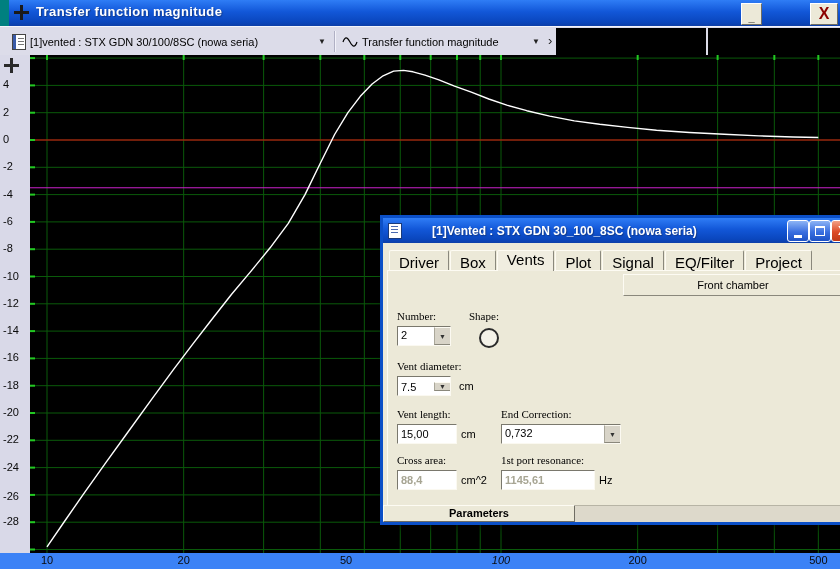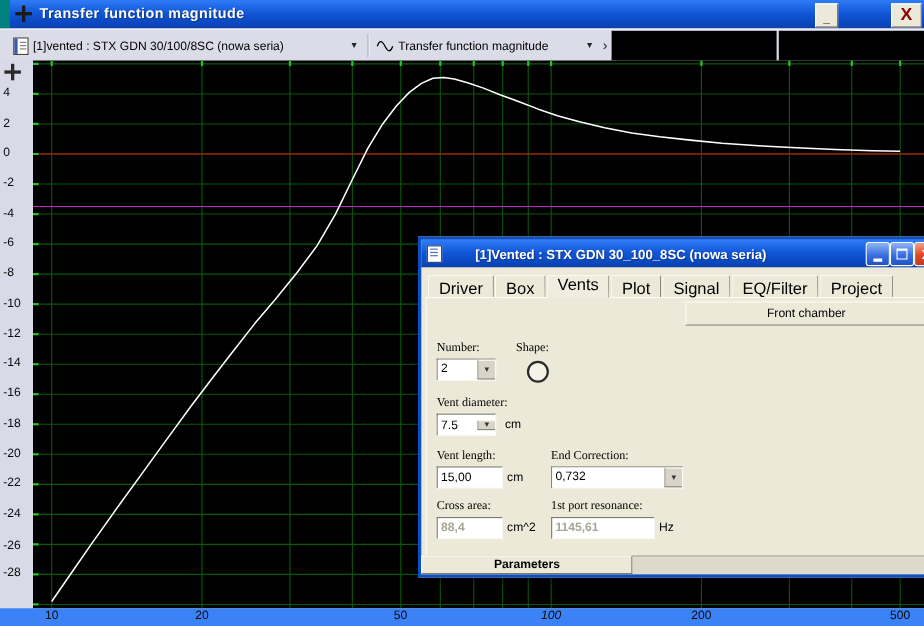--- a/index.html
+++ b/index.html
@@ -225,21 +225,21 @@
         <line x1="0" y1="412.6" x2="5" y2="412.6" stroke="#22c822" stroke-width="2"></line>
         <line x1="0" y1="439.90000000000003" x2="5" y2="439.90000000000003" stroke="#22c822" stroke-width="2"></line>
         <line x1="0" y1="467.2" x2="5" y2="467.2" stroke="#22c822" stroke-width="2"></line>
         <line x1="0" y1="494.5" x2="5" y2="494.5" stroke="#22c822" stroke-width="2"></line>
         <polyline points="17.0,491.8 35.8,464.5 52.9,439.9 76.2,407.1 96.9,378.5 121.6,344.4 143.6,314.3 163.3,288.4 181.2,265.2 201.6,239.2 220.0,217.4 240.1,192.8 258.3,168.3 275.0,139.6 290.3,108.2 304.6,79.5 317.9,57.7 330.3,41.3 342.1,29.0 353.1,20.8 363.6,16.1 373.5,15.4 383.0,16.8 395.0,20.2 408.9,24.9 424.5,31.1 441.3,37.2 458.8,44.0 476.8,50.2 496.8,55.7 519.7,61.1 544.3,65.9 569.7,69.3 597.6,72.4 626.5,75.2 659.4,77.5 694.1,79.3 729.0,80.9 763.1,82.0 788.3,82.5" fill="none" stroke="#ffffff" stroke-width="1.4" stroke-linejoin="round"></polyline>
       </svg>
   </div>
   <div id="xlabels">
       <div class="xtick" style="left: 32px;">10</div>
       <div class="xtick" style="left: 168.668px;">20</div>
-      <div class="xtick" style="left: 349px; text-align: center;">50</div>
+      <div class="xtick" style="left: 331px; text-align: center;">50</div>
       <div class="xtick" style="left: 486px; font-style: italic;">100</div>
       <div class="xtick" style="left: 622.668px;">200</div>
       <div class="xtick" style="left: 803.332px;">500</div>
     </div>
 
   <div id="dialog">
     <div id="dlg-titlebar">
       <div id="dlg-icon"></div>
       <div id="dlg-title-text">[1]Vented : STX GDN 30_100_8SC (nowa seria)</div>
       <div class="dlg-btn" id="dlg-btn-min">

